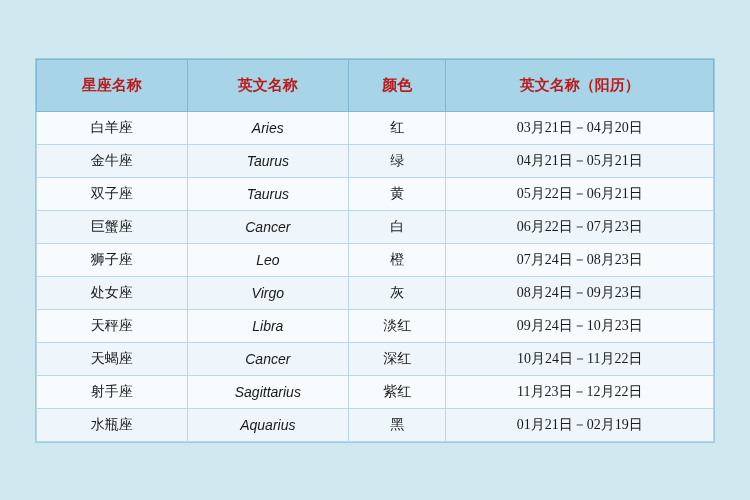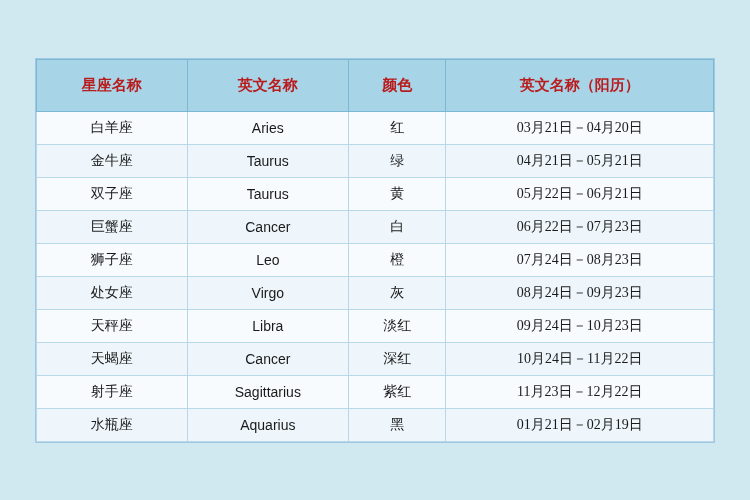--- a/index.html
+++ b/index.html
@@ -57,20 +57,21 @@
       font-size: 14px;
       color: #1a1a1a;
     }
 
     tbody td:first-child {
       font-family: Liberation Sans, sans-serif;
     }
 
     tbody td:nth-child(2) {
       font-family: Arial, sans-serif;
+      font-style: italic;
     }
   </style>
 </head>
 <body>
 
 <div class="table-container">
   <table>
     <thead>
       <tr>
         <th>星座名称</th>

